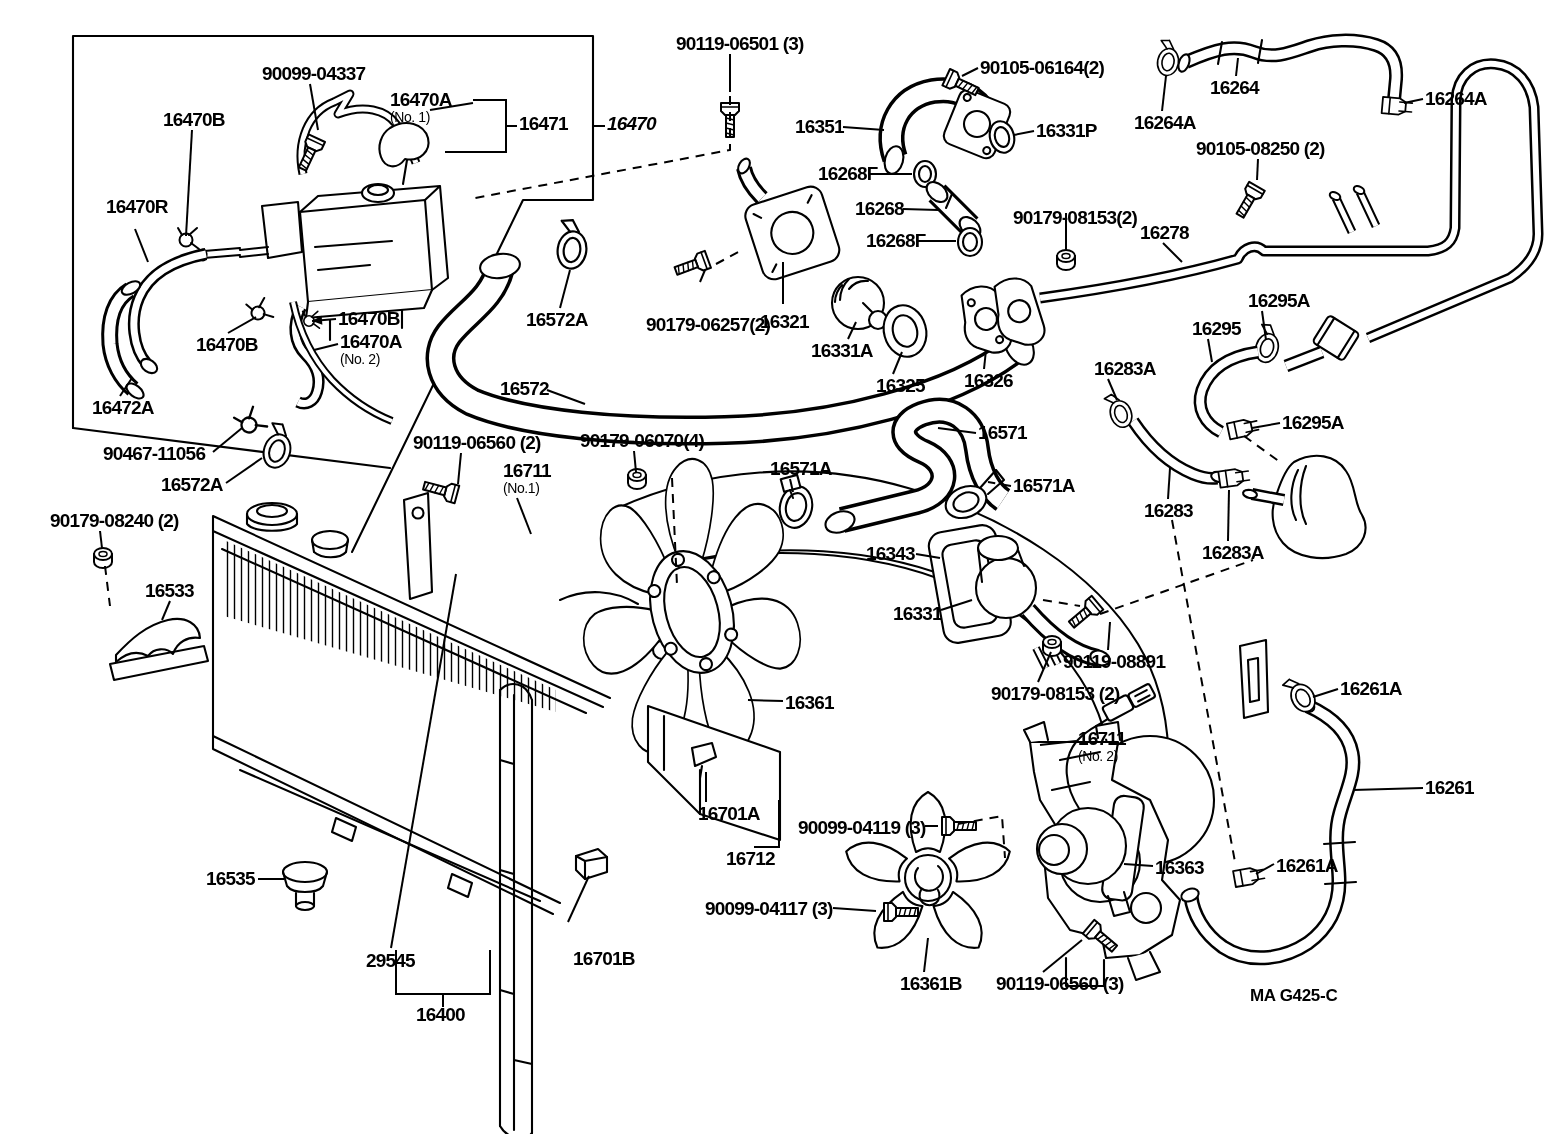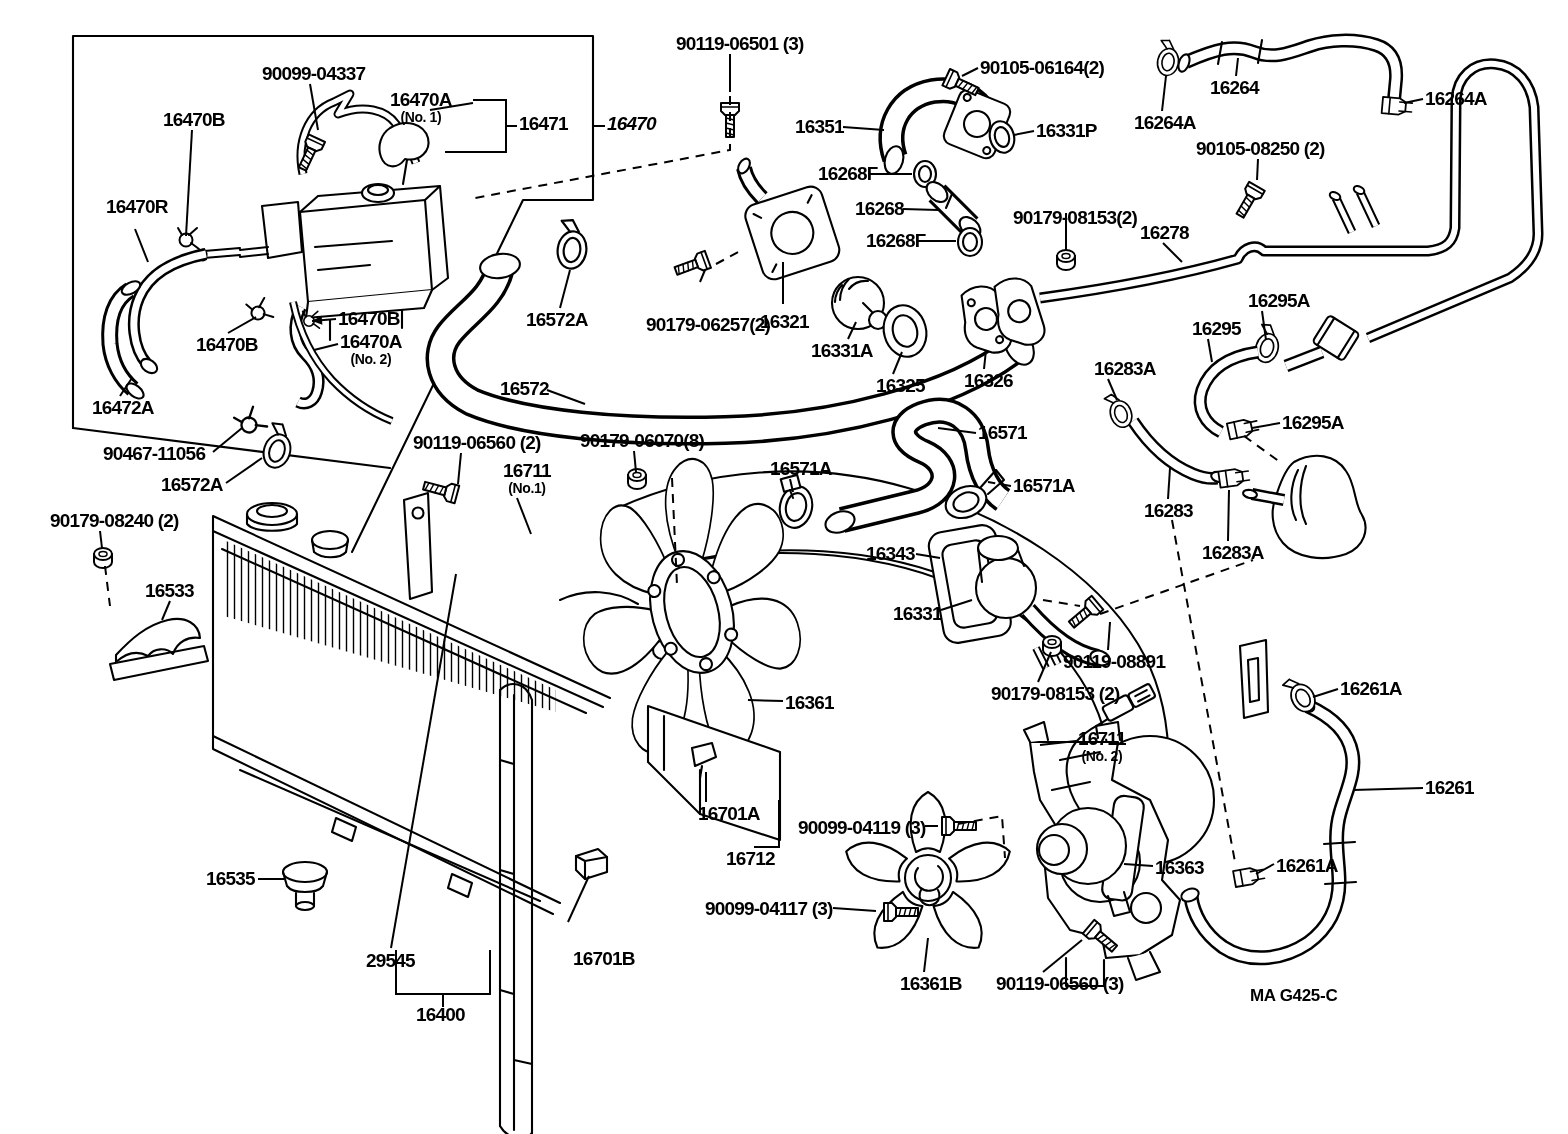--- a/index.html
+++ b/index.html
@@ -1,21 +1,21 @@
 <!DOCTYPE html>
 <html><head>
 <meta charset="utf-8">
 <style>
   html,body{margin:0;padding:0;background:#fff;}
   .stage{position:relative;width:1568px;height:1134px;background:#ffffff;overflow:hidden;
          font-family:"Liberation Sans", sans-serif;}
   #art{position:absolute;left:0;top:0;width:1568px;height:1134px;}
   .part-label{position:absolute;font-weight:bold;font-size:19px;letter-spacing:-0.8px;
               color:#000;white-space:nowrap;line-height:1.05;z-index:5;}
-  .part-label .sub{display:block;font-size:14px;letter-spacing:-0.4px;font-weight:bold;text-align:center;}
+  .part-label .sub{display:block;font-size:14px;letter-spacing:-0.4px;font-weight:normal;}
   .drawing-code{position:absolute;font-weight:bold;font-size:17px;letter-spacing:-0.3px;color:#000;z-index:5;}
   .ln{stroke:#000;stroke-width:2.1;fill:none;stroke-linecap:round;stroke-linejoin:round;}
   .tube-i{stroke:#fff;stroke-linecap:butt;}
   .tube-o{stroke:#000;stroke-linecap:butt;}
 </style>
 </head>
 <body>
 
 <div class="stage">
   <svg id="art" viewBox="0 0 1568 1134">
@@ -459,21 +459,21 @@
       <div class="part-label" style="left: 1196px; top: 139px;">90105-08250 (2)</div>
       <div class="part-label" style="left: 1140px; top: 223px;">16278</div>
       <div class="part-label" style="left: 1248px; top: 291px;">16295A</div>
       <div class="part-label" style="left: 1192px; top: 319px;">16295</div>
       <div class="part-label" style="left: 1094px; top: 359px;">16283A</div>
       <div class="part-label" style="left: 1282px; top: 413px;">16295A</div>
       <div class="part-label" style="left: 1144px; top: 501px;">16283</div>
       <div class="part-label" style="left: 1202px; top: 543px;">16283A</div>
       <div class="part-label" style="left: 413px; top: 433px;">90119-06560 (2)</div>
       <div class="part-label" style="left: 503px; top: 461px;">16711<span class="sub">(No.1)</span></div>
-      <div class="part-label" style="left: 580px; top: 431px;">90179-06070(8)</div>
+      <div class="part-label" style="left: 580px; top: 431px;">90179-06070(4)</div>
       <div class="part-label" style="left: 770px; top: 459px;">16571A</div>
       <div class="part-label" style="left: 978px; top: 423px;">16571</div>
       <div class="part-label" style="left: 1013px; top: 476px;">16571A</div>
       <div class="part-label" style="left: 866px; top: 544px;">16343</div>
       <div class="part-label" style="left: 893px; top: 604px;">16331</div>
       <div class="part-label" style="left: 785px; top: 693px;">16361</div>
       <div class="part-label" style="left: 1063px; top: 652px;">90119-08891</div>
       <div class="part-label" style="left: 991px; top: 684px;">90179-08153 (2)</div>
       <div class="part-label" style="left: 1078px; top: 729px;">16711<span class="sub">(No. 2)</span></div>
       <div class="part-label" style="left: 698px; top: 804px;">16701A</div>

